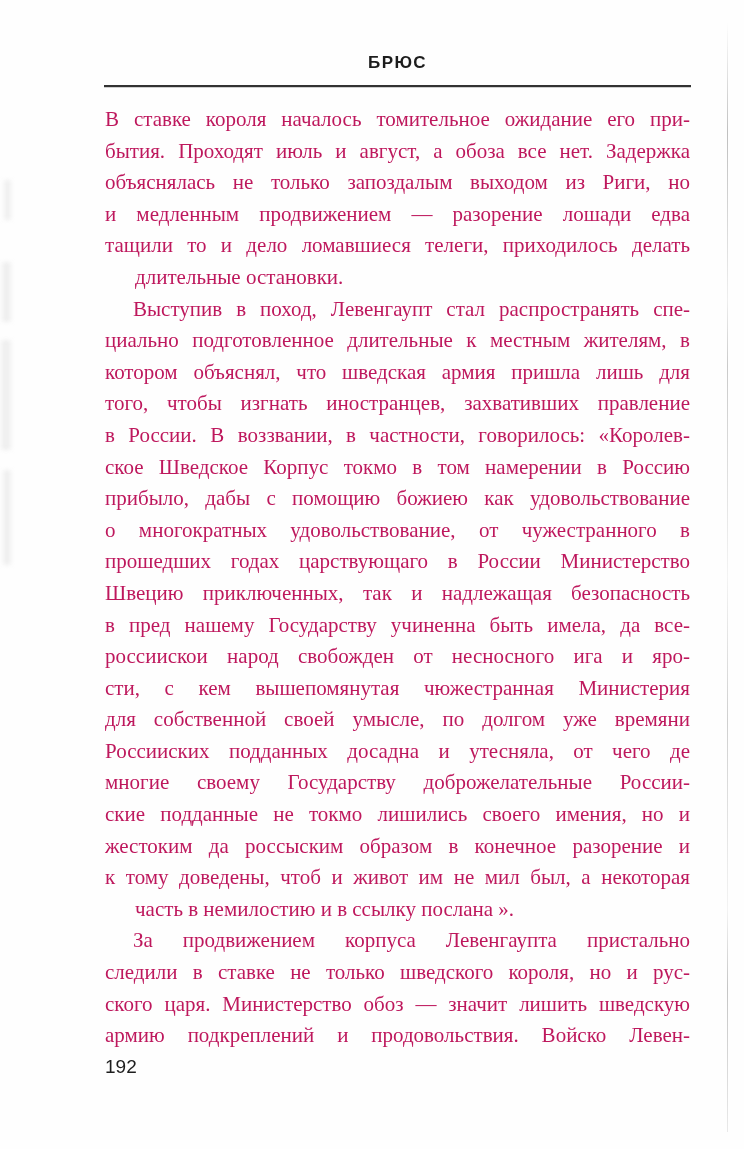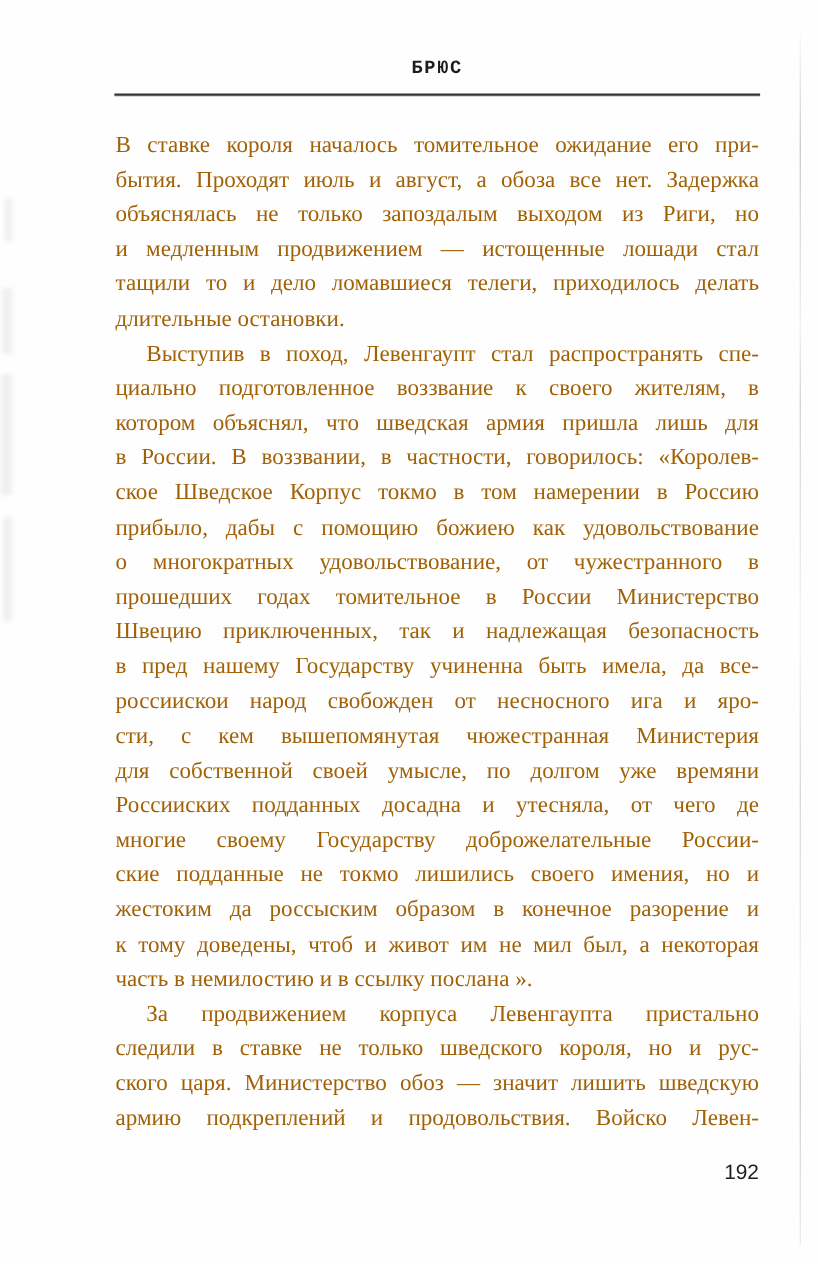--- a/index.html
+++ b/index.html
@@ -19,63 +19,63 @@
     inset: 0;
     background: #fefefe;
   }
   
   .running-header {
     position: absolute;
     top: 53px;
     left: 105px;
     width: 585px;
     text-align: center;
-    font-family: Liberation Mono, monospace;
+    font-family: Liberation Sans, sans-serif;
     font-size: 17px;
     font-weight: 600;
     letter-spacing: 1.5px;
     color: #1d1d1d;
   }
   .header-rule {
     position: absolute;
     top: 85px;
     left: 104px;
     width: 587px;
     height: 2px;
     background: #323232;
     box-shadow: 0 1px 0 rgba(120,120,120,0.35);
   }
   
   .text-block {
     position: absolute;
-    top: 116px;
+    top: 104px;
     left: 105px;
     width: 585px;
-    color: #a16207;
+    color: #be185d;
   }
   .line {
     font-size: 21px;
     line-height: 31.6px;
     text-align: justify;
     text-align-last: justify;
     white-space: nowrap; 
     width: 100%;
     display: block;
   }
   
   .line { white-space: normal; }
   .line.indent { text-indent: 28px; font-family: Liberation Serif, serif; }
-  .line.endpara { text-align-last: left; }
+  .line.endpara { text-align-last: left; margin-left: 30px; }
   
   .page-number {
     position: absolute;
     top: 1056px;
     left: 105px;
     width: 585px;
-    text-align: right;
+    text-align: left;
     font-family: "Liberation Sans", sans-serif;
     font-size: 19px;
     color: #1d1d1d;
   }
   
   .edge-line-right {
     position: absolute;
     top: 22px;
     left: 727px;
     width: 1px;
@@ -110,31 +110,32 @@
 <div class="page">
 
   <div class="running-header">БРЮС</div>
 
   <div class="header-rule"></div>
 
   <div class="text-block">
       <div class="line">В ставке короля началось томительное ожидание его при-</div>
       <div class="line">бытия. Проходят июль и август, а обоза все нет. Задержка</div>
       <div class="line">объяснялась не только запоздалым выходом из Риги, но</div>
-      <div class="line">и медленным продвижением — истощенные лошади стал</div>
+      <div class="line">и медленным продвижением — разорение лошади едва</div>
       <div class="line">тащили то и дело ломавшиеся телеги, приходилось делать</div>
       <div class="line endpara">длительные остановки.</div>
       <div class="line indent">Выступив в поход, Левенгаупт стал распространять спе-</div>
-      <div class="line">циально подготовленное воззвание к своего жителям, в</div>
+      <div class="line">циально подготовленное длительные к местным жителям, в</div>
       <div class="line">котором объяснял, что шведская армия пришла лишь для</div>
+      <div class="line">того, чтобы изгнать иностранцев, захвативших правление</div>
       <div class="line">в России. В воззвании, в частности, говорилось: «Королев-</div>
       <div class="line">ское Шведское Корпус токмо в том намерении в Россию</div>
       <div class="line">прибыло, дабы с помощию божиею как удовольствование</div>
       <div class="line">о многократных удовольствование, от чужестранного в</div>
-      <div class="line">прошедших годах томительное в России Министерство</div>
+      <div class="line">прошедших годах царствующаго в России Министерство</div>
       <div class="line">Швецию приключенных, так и надлежащая безопасность</div>
       <div class="line">в пред нашему Государству учиненна быть имела, да все-</div>
       <div class="line">россиискои народ свобожден от несносного ига и яро-</div>
       <div class="line">сти, с кем вышепомянутая чюжестранная Министерия</div>
       <div class="line">для собственной своей умысле, по долгом уже времяни</div>
       <div class="line">Россииских подданных досадна и утесняла, от чего де</div>
       <div class="line">многие своему Государству доброжелательные России-</div>
       <div class="line">ские подданные не токмо лишились своего имения, но и</div>
       <div class="line">жестоким да россыским образом в конечное разорение и</div>
       <div class="line">к тому доведены, чтоб и живот им не мил был, а некоторая</div>

